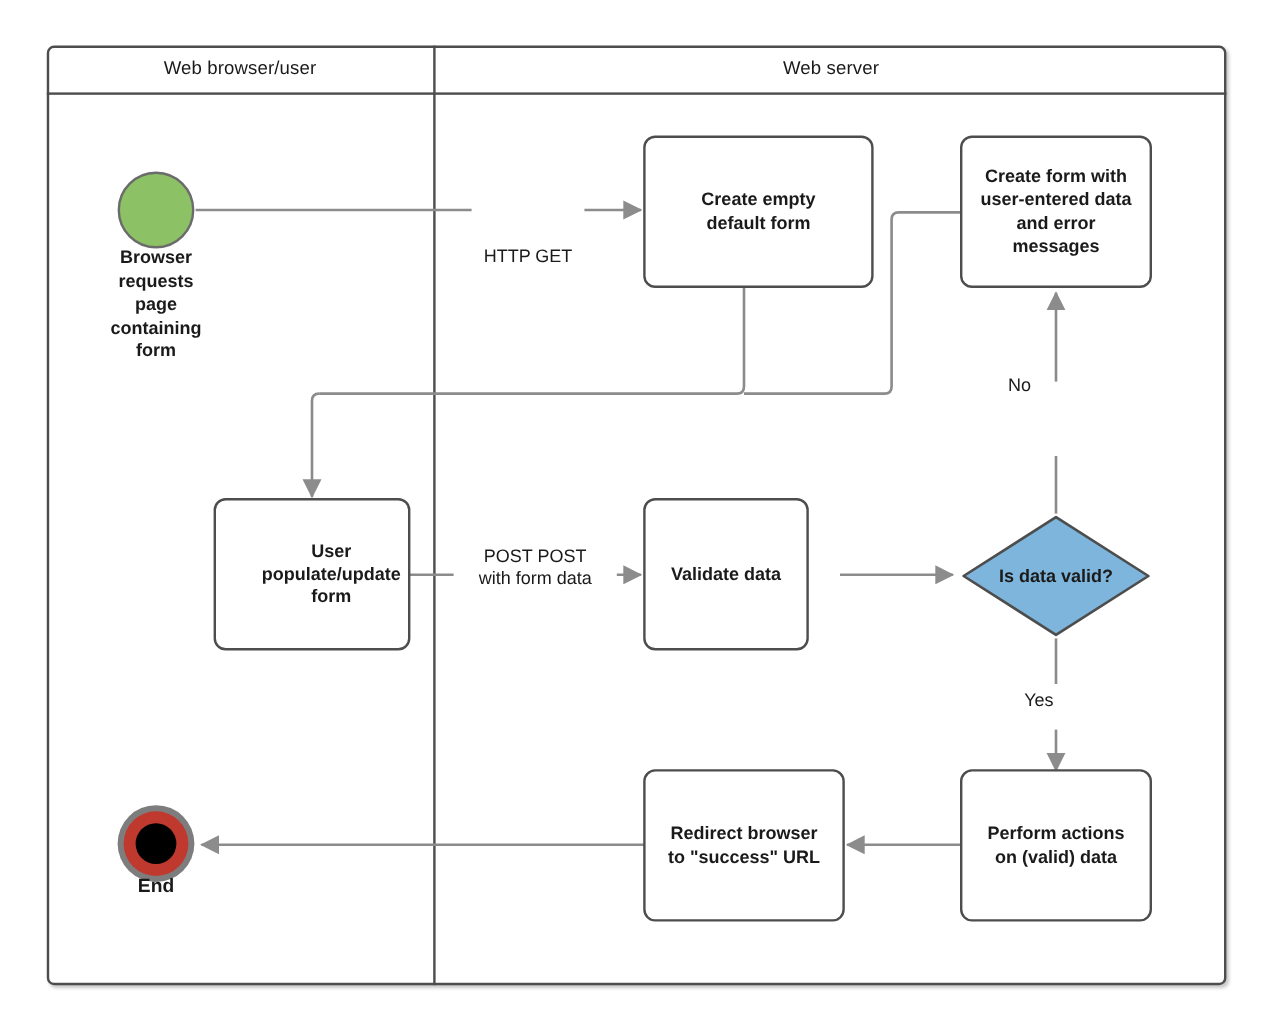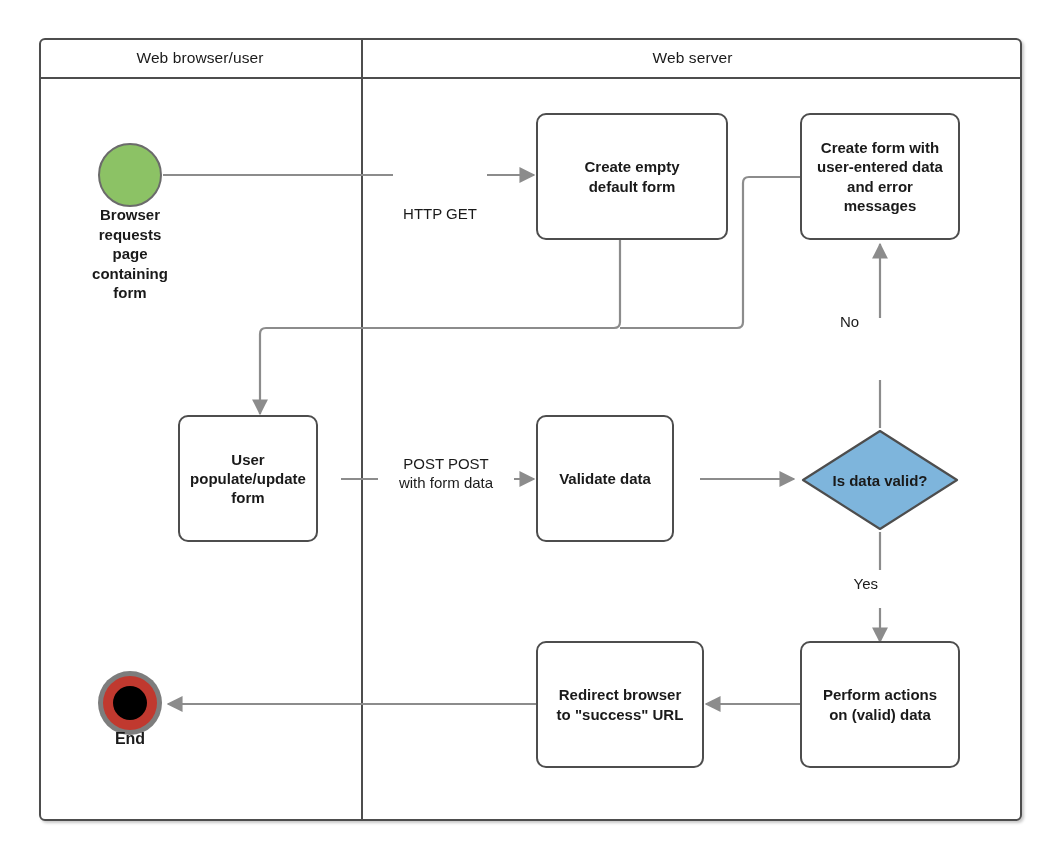--- a/index.html
+++ b/index.html
@@ -146,21 +146,21 @@
 
   <div class="node" style="left:800px;top:113px;width:160px;height:127px;">
     <div>
       <span>Create form with</span><br>
       <span>user-entered data</span><br>
       <span>and error</span><br>
       <span>messages</span>
     </div>
   </div>
 
-  <div class="node" style="left:178px;top:415px;width:140px;height:127px;">
+  <div class="node" style="left:178px;top:415px;width:164px;height:127px;justify-content:flex-end;">
     <div>
       <span>User</span><br>
       <span>populate/update</span><br>
       <span>form</span>
     </div>
   </div>
 
   <div class="node" style="left:536px;top:415px;width:138px;height:127px;">
     <div>
       <span>Validate data</span>

